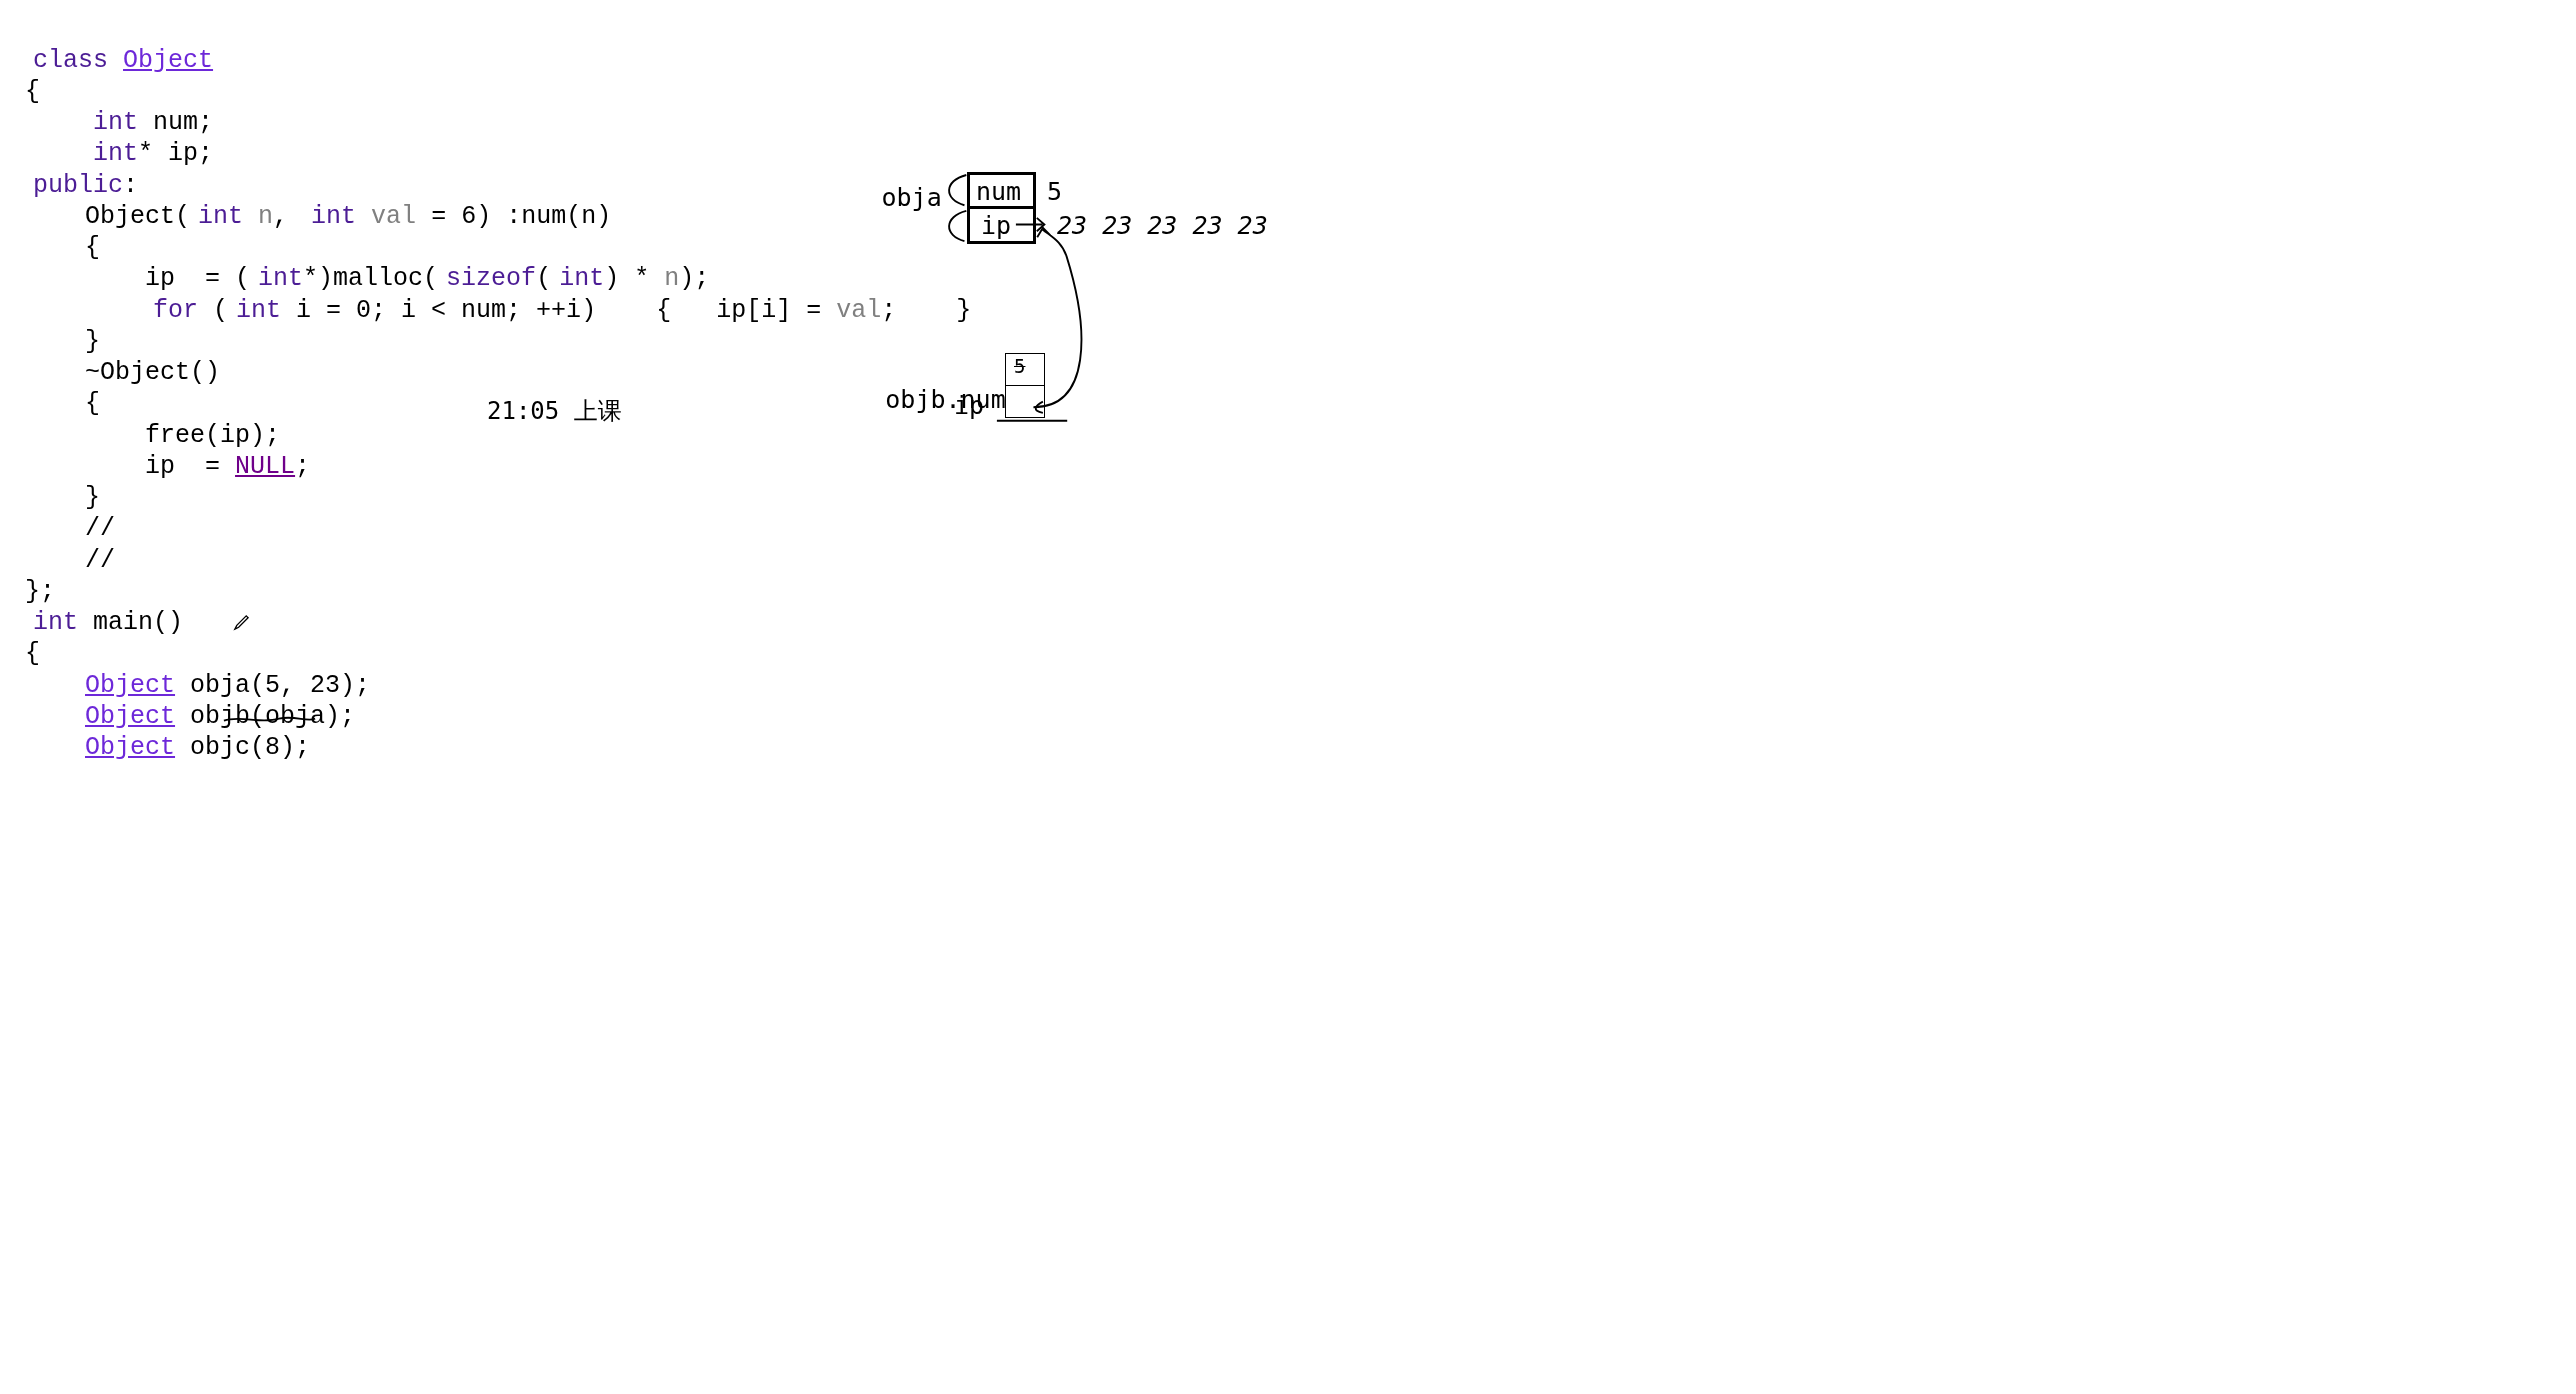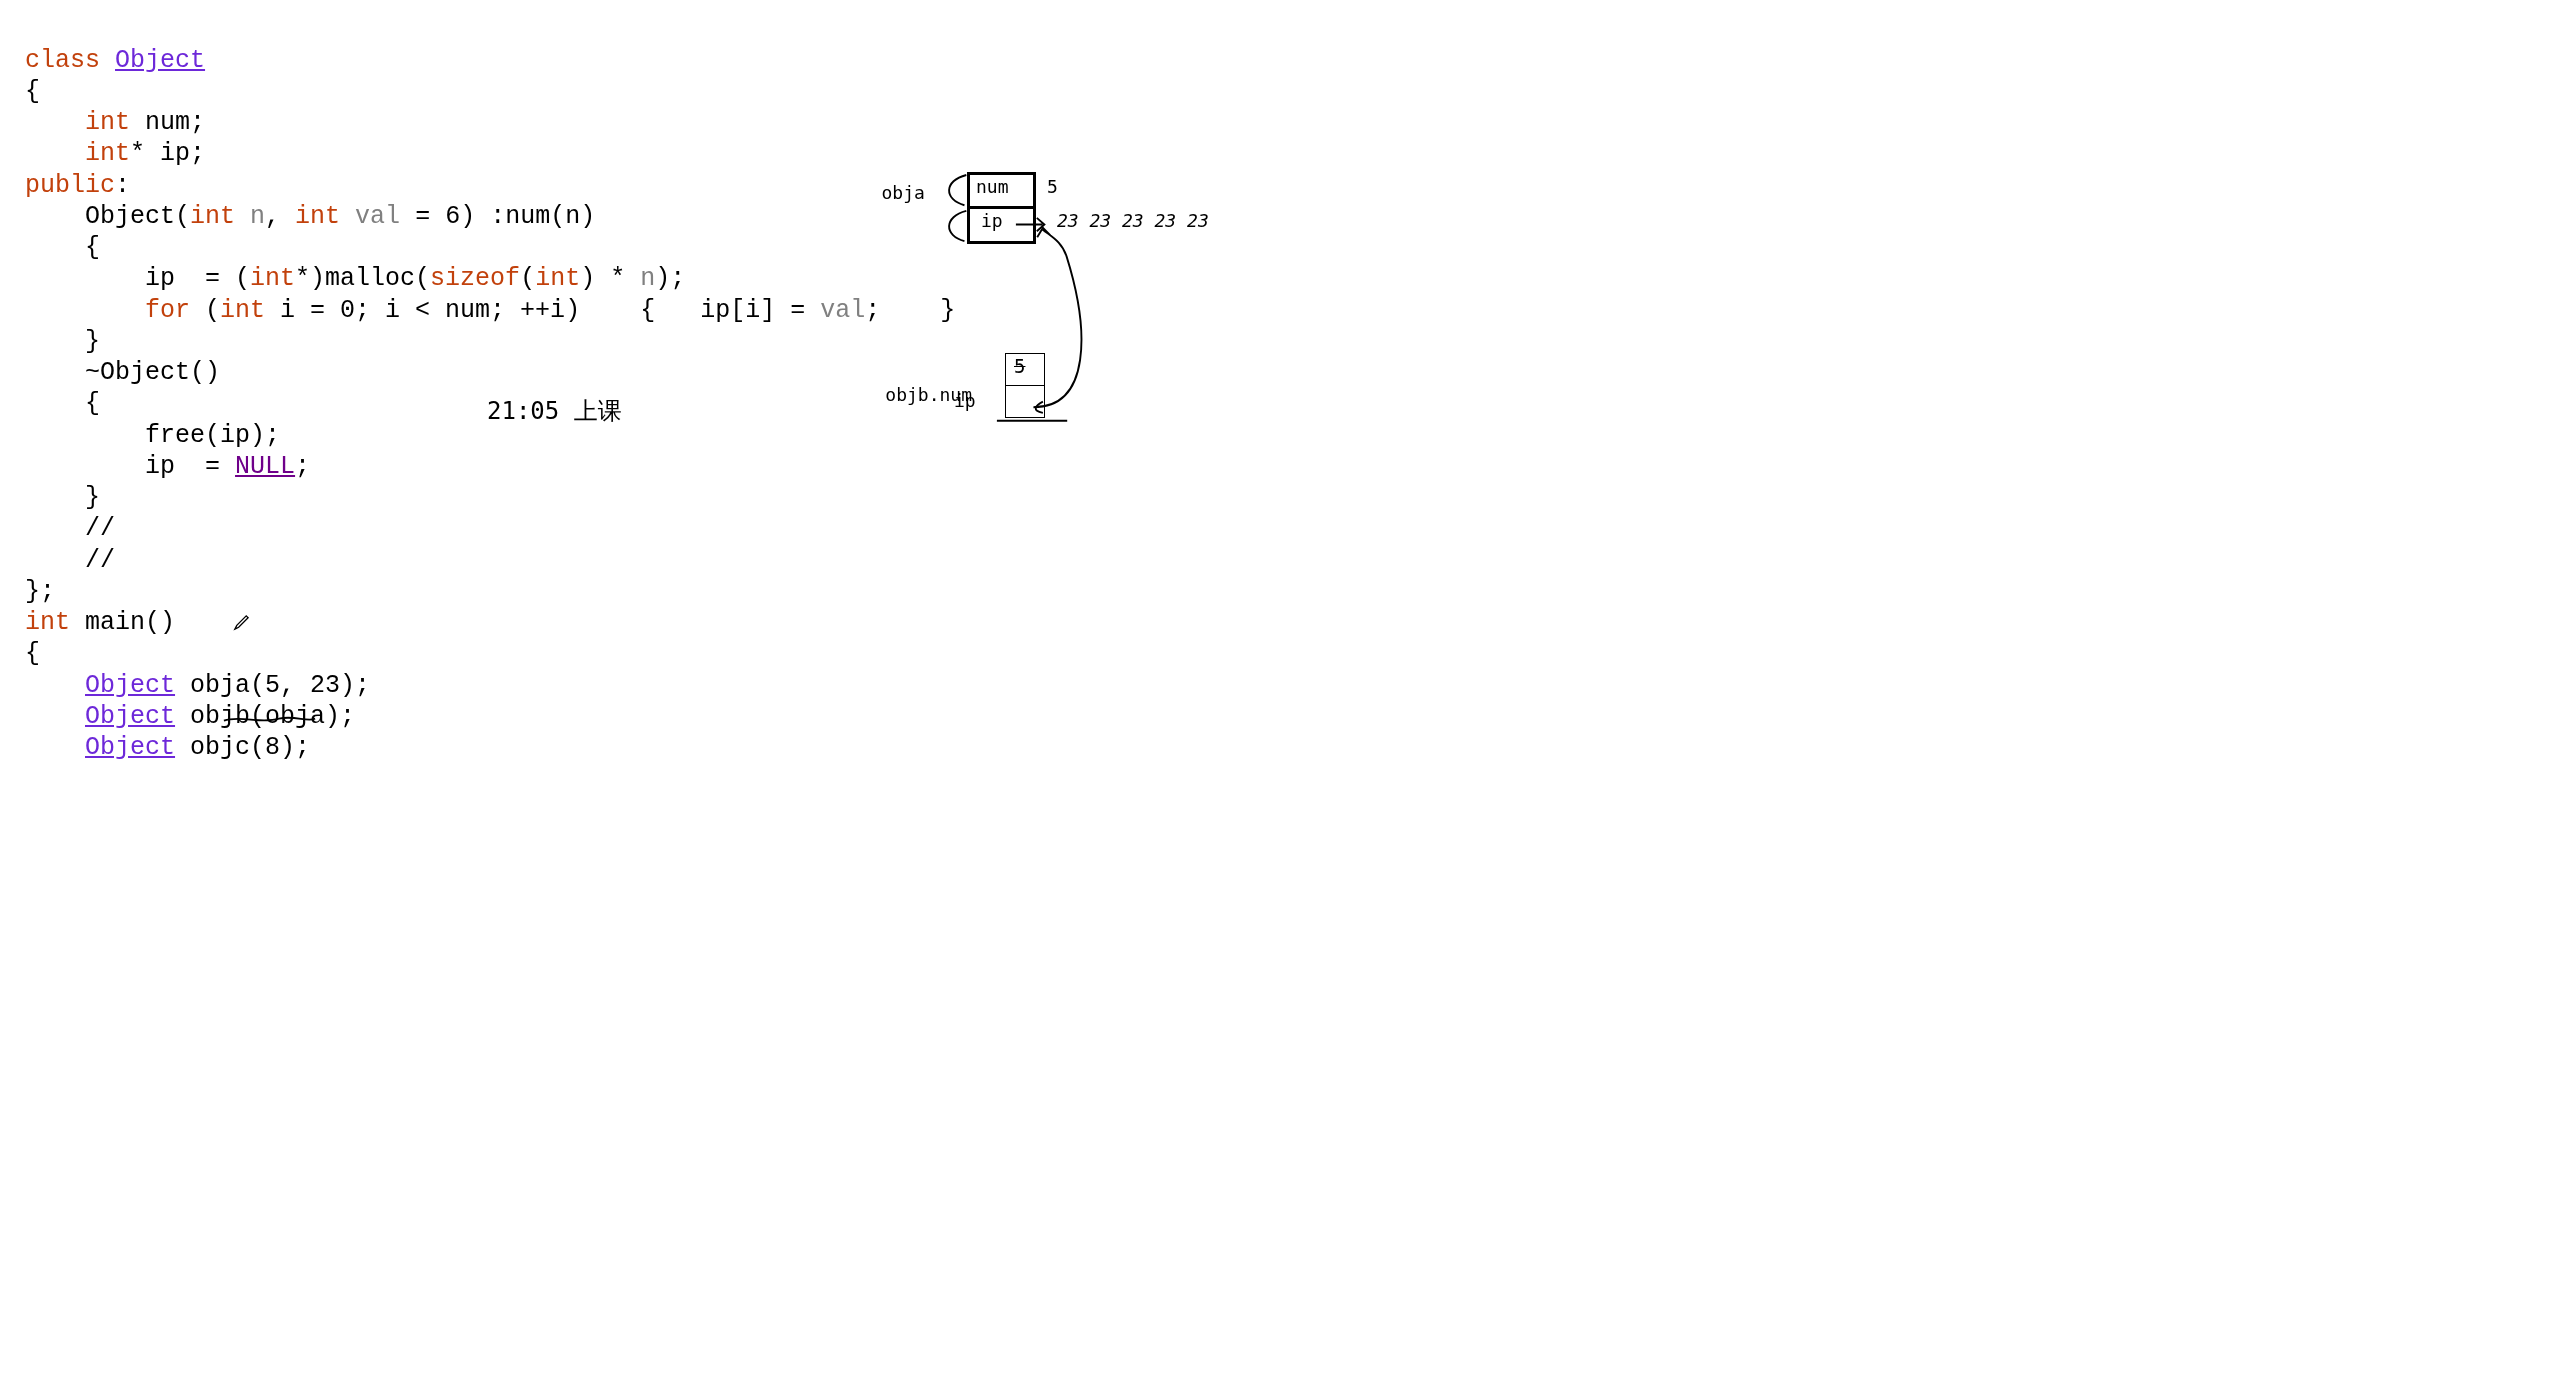--- a/index.html
+++ b/index.html
@@ -15,21 +15,21 @@
     position: relative;
     width: 2576px;
     height: 1395px;
   }
   .code {
     position: absolute;
     left: 25px;
     top: 13.3px;
     white-space: pre;
   }
-  .kw { color: #c2410c; }
+  .kw { color: #4c1d95; margin-left: 8px; }
   .type { color: #6d28d9; text-decoration: underline; }
   .param { color: #808080; }
   .null { color: #6f008a; text-decoration: underline; }
   .reminder {
     position: absolute;
     left: 487px;
     top: 396px;
     font-size: 24px;
     font-family: Consolas, "Microsoft YaHei", monospace;
     color: #000;
@@ -37,21 +37,21 @@
   .diagram {
     position: absolute;
     left: 872px;
     top: 161px;
     width: 436px;
     height: 303px;
   }
   .diag-label {
     position: absolute;
     font-family: Consolas, monospace;
-    font-size: 18px;
+    font-size: 25px;
     color: #000;
   }
   .box {
     position: absolute;
     border: 3.8px solid #000;
     background: transparent;
   }
   .box-mid {
     position: absolute;
     border-top: 3.8px solid #000;

